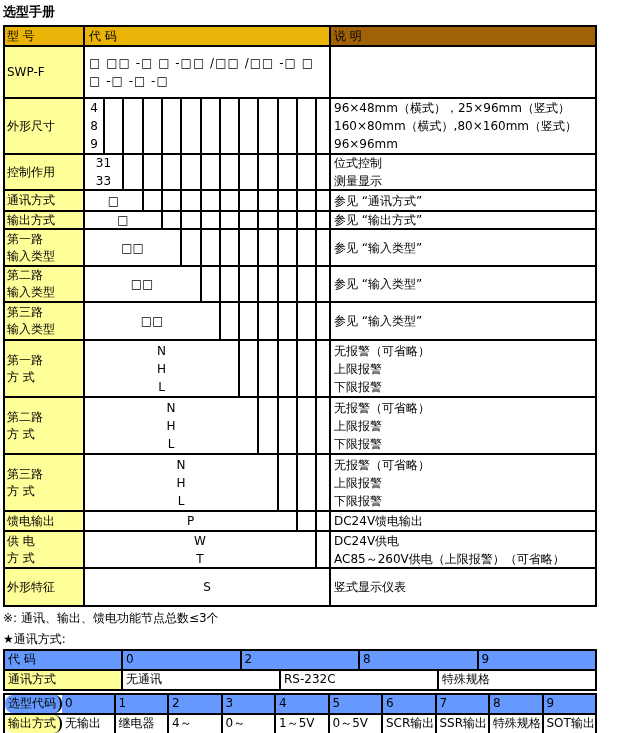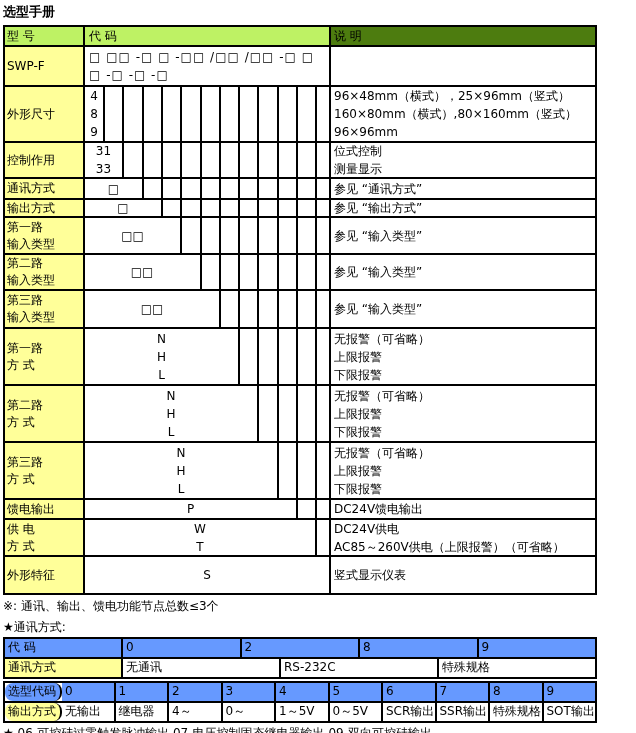--- a/index.html
+++ b/index.html
@@ -7,22 +7,22 @@
   .page{position:absolute;left:3px;top:3px;width:597px;}
   .doc-title{font-size:13px;font-weight:bold;margin:0 0 4px 0;line-height:18px;}
   
   .tbl{width:594px;border:2px solid #000;box-sizing:border-box;background:#fff;}
   .mrow{display:flex;box-sizing:border-box;border-bottom:2px solid #000;}
   .mrow:last-child{border-bottom:none;}
   .cell{box-sizing:border-box;display:flex;flex-direction:column;justify-content:center;overflow:hidden;}
   .c-label{width:80px;border-right:2px solid #000;background:#FFFF99;padding-left:2px;line-height:17px;}
   .c-code{width:246px;border-right:2px solid #000;position:relative;background:#fff;}
   .c-desc{flex:1;background:#fff;padding-left:3px;line-height:18px;}
-  .hdr .cell{background:#4d7c0f;line-height:16px;}
-  .hdr .c-label,.hdr .c-code{background:#bef264;}
+  .hdr .cell{background:#a16207;line-height:16px;}
+  .hdr .c-label,.hdr .c-code{background:#eab308;}
   .code-zone{position:absolute;left:0;top:0;bottom:0;display:flex;flex-direction:column;justify-content:center;text-align:center;line-height:18px;}
   .code-zone span,.c-desc span,.c-label span{display:block;}
   .vline{position:absolute;top:0;bottom:0;width:2px;background:#000;}
   .tmpl{padding-left:4px;line-height:18px;letter-spacing:1px;font-size:12px;}
   
   .stbl{width:594px;border:2px solid #000;box-sizing:border-box;margin-top:2px;}
   .srow{display:flex;box-sizing:border-box;}
   .srow.head{border-bottom:2px solid #000;}
   .scell{box-sizing:border-box;height:18px;line-height:17px;padding-left:3px;border-right:2px solid #000;overflow:hidden;background:#fff;}
   .scell:last-child{border-right:none;}
@@ -45,21 +45,21 @@
   <div class="tbl">
 
     <div class="mrow hdr" style="height:20px">
       <div class="cell c-label">型 号</div>
       <div class="cell c-code" style="justify-content:center">
           <div style="padding-left:4px">代 码</div>
         </div>
       <div class="cell c-desc">说 明</div>
     </div>
 
-    <div class="mrow" style="height:40px">
+    <div class="mrow" style="height:52px">
       <div class="cell c-label">SWP-F</div>
       <div class="cell c-code">
         <div class="tmpl">□ □□ -□ □ -□□ /□□ /□□ -□ □</div>
         <div class="tmpl">□ -□ -□ -□</div>
       </div>
     </div>
 
     <div class="mrow" style="height:56px">
       <div class="cell c-label">
           <span>外形尺寸</span>

